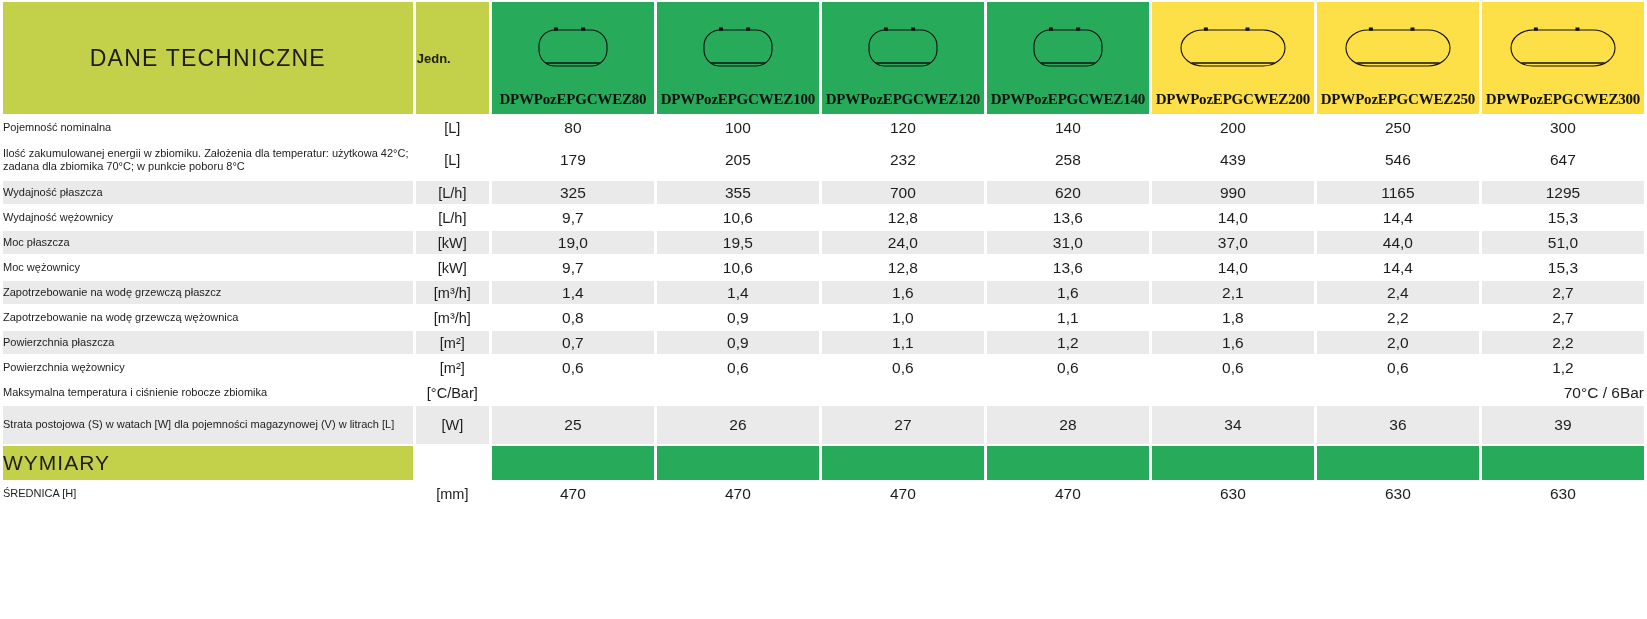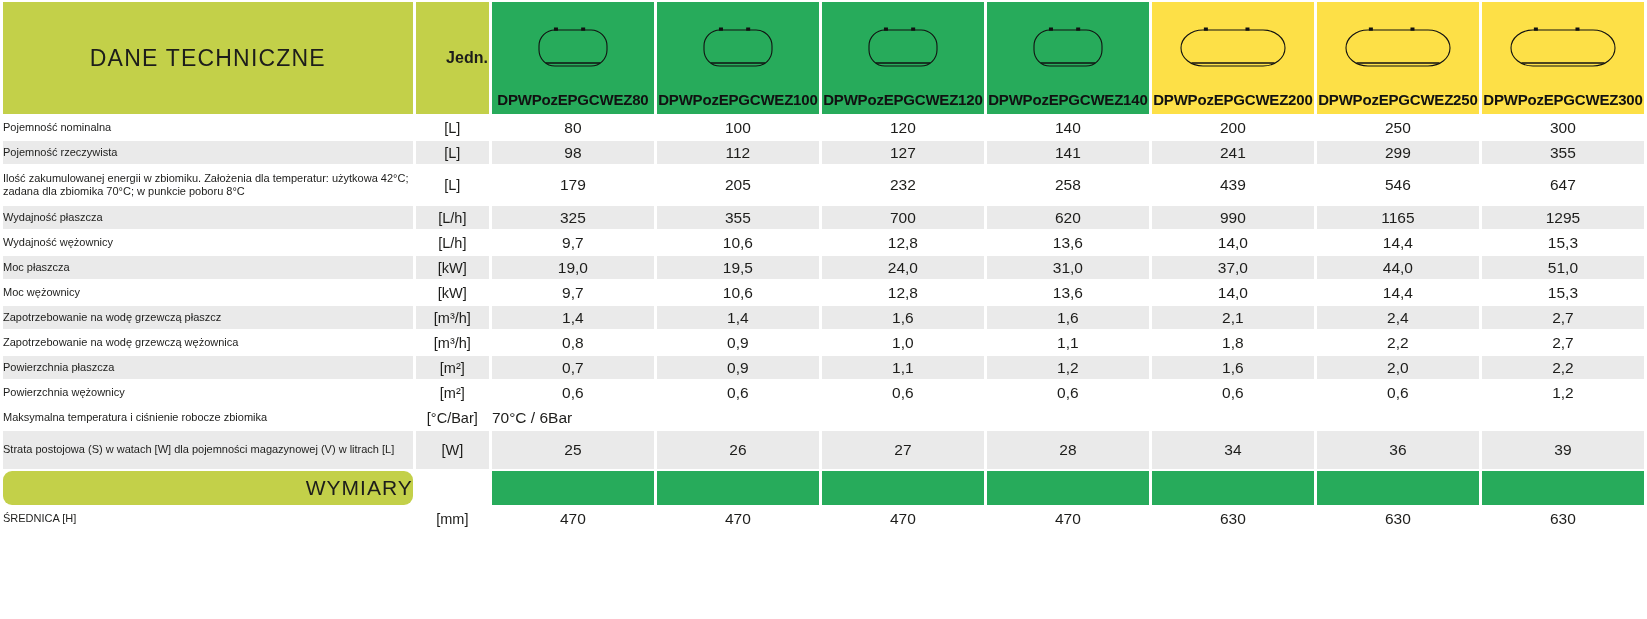--- a/index.html
+++ b/index.html
@@ -45,29 +45,30 @@
     height: 110px;
     text-align: center;
     font-size: 23px;
     letter-spacing: 1.2px;
     color: #1d1d1b;
     font-weight: 400;
   }
   .hdr-unit {
     background: #c3d049;
     height: 110px;
-    text-align: right;
-    font-size: 16px;
+    text-align: left;
+    font-size: 13px;
     color: #1d1d1b;
   }
   .hdr-prod {
     height: 110px;
     text-align: center;
     position: relative;
     background: #27ab5b;
+    font-family: Liberation Serif, serif;
   }
   .hdr-prod.light { background: #fde047; }
 
   .prod-inner {
     display: flex;
     flex-direction: column;
     justify-content: flex-end;
     align-items: center;
     height: 110px;
     box-sizing: border-box;
@@ -105,31 +106,30 @@
     background: #ffffff;
     font-size: 15.5px;
     text-align: center;
     color: #1d1d1b;
   }
   tr.alt .lbl, tr.alt .unit, tr.alt .val { background: #eaeaea; }
 
   tr.r1 td { height: 23px; }
   tr.r2 td { height: 38px; }
 
-  .val.span-all { text-align: left; }
+  .val.span-all { text-align: right; }
 
   
   .wym-title {
     background: #c3d049;
     height: 34px;
-    text-align: right;
+    text-align: left;
     font-size: 21px;
     letter-spacing: 1px;
     color: #1d1d1b;
-    border-radius: 9px;
   }
   .wym-unit { background: #ffffff; height: 34px; }
   .wym-block {
     background: #27ab5b;
     height: 34px;
   }
 </style>
 </head>
 <body>
 
@@ -247,31 +247,20 @@
         <tr class="r1">
           <td class="lbl">Pojemność nominalna</td>
           <td class="unit">[L]</td>
           <td class="val">80</td>
           <td class="val">100</td>
           <td class="val">120</td>
           <td class="val">140</td>
           <td class="val">200</td>
           <td class="val">250</td>
           <td class="val">300</td>
-        </tr>
-        <tr class="alt r1">
-          <td class="lbl">Pojemność rzeczywista</td>
-          <td class="unit">[L]</td>
-          <td class="val">98</td>
-          <td class="val">112</td>
-          <td class="val">127</td>
-          <td class="val">141</td>
-          <td class="val">241</td>
-          <td class="val">299</td>
-          <td class="val">355</td>
         </tr>
         <tr class="r2">
           <td class="lbl">Ilość zakumulowanej energii w zbiomiku. Założenia dla temperatur: użytkowa 42°C; zadana dla zbiomika 70°C; w punkcie poboru 8°C</td>
           <td class="unit">[L]</td>
           <td class="val">179</td>
           <td class="val">205</td>
           <td class="val">232</td>
           <td class="val">258</td>
           <td class="val">439</td>
           <td class="val">546</td>

